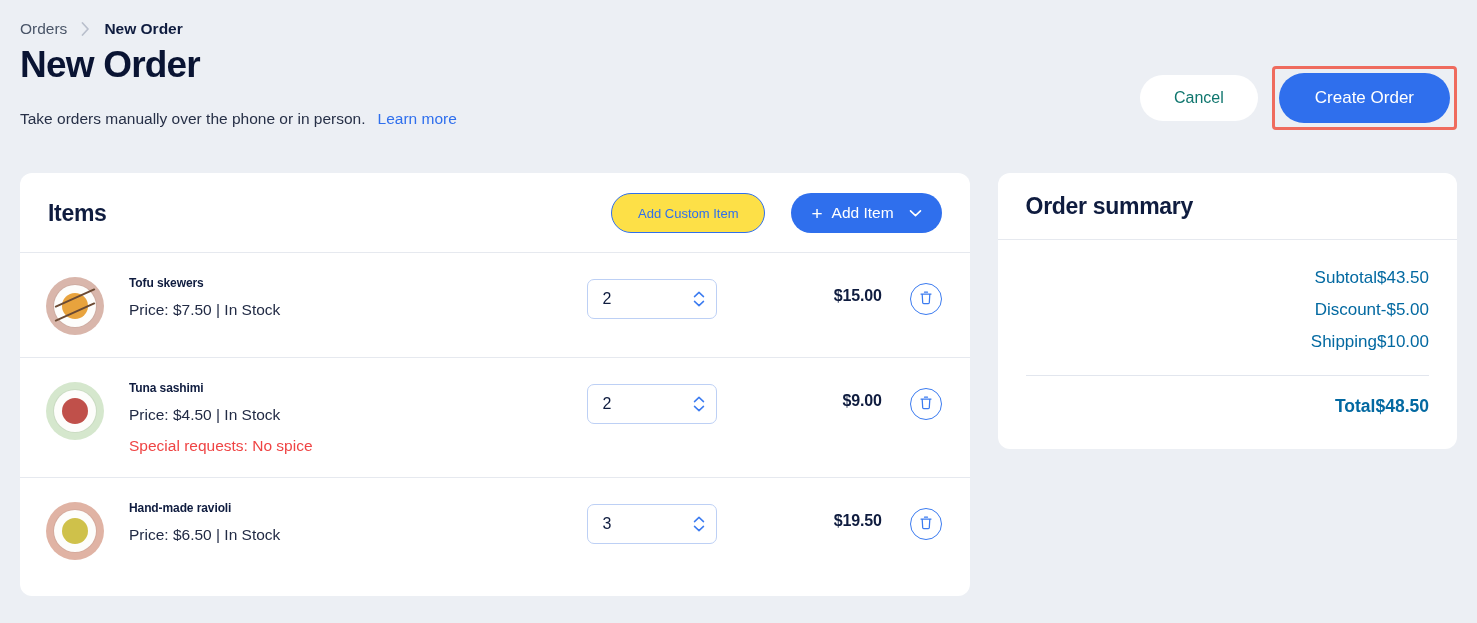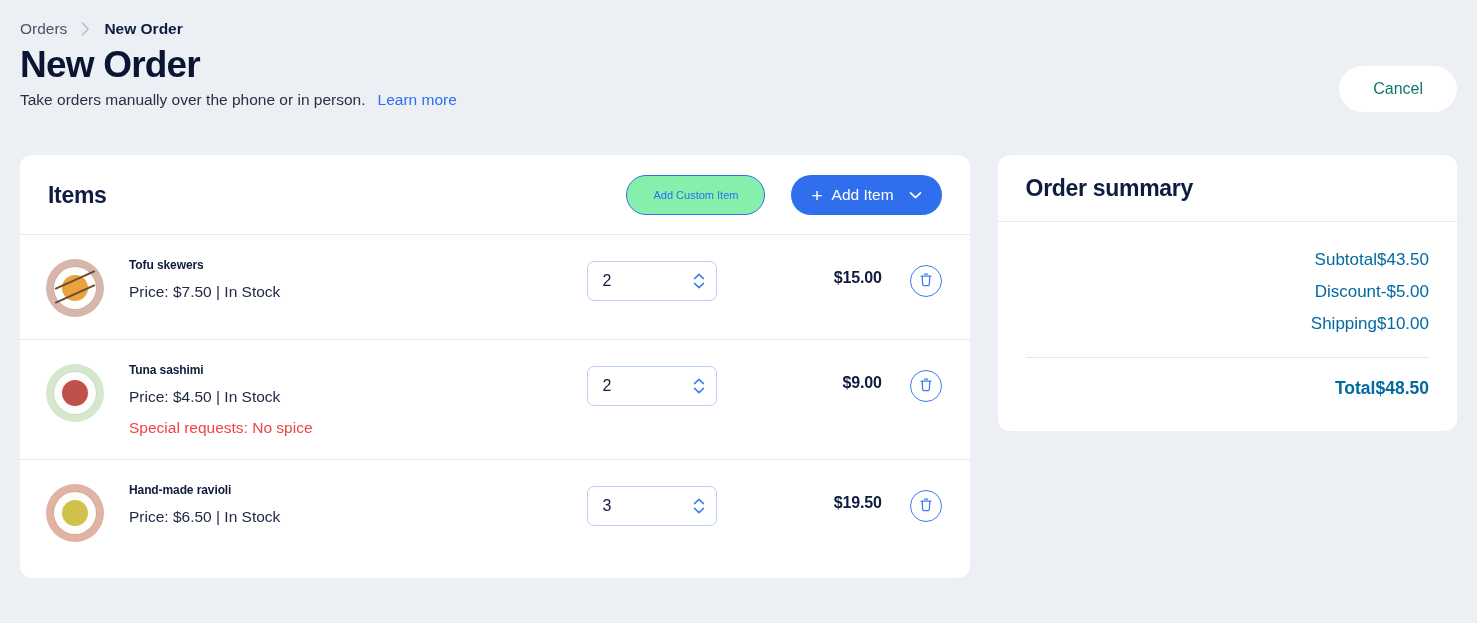--- a/index.html
+++ b/index.html
@@ -22,21 +22,21 @@
   .crumb-sep { display: inline-flex; align-items: center; }
 
   
   .title-row { display: flex; align-items: flex-start; justify-content: space-between; }
   .title-left { padding-top: 6px; }
   h1.page-title {
     font-size: 37px; font-weight: 700; letter-spacing: -0.8px;
     line-height: 1.15; color: #0a1433;
   }
   .subtitle {
-    margin-top: 4px; font-size: 15.5px; color: #273047;
+    margin-top: 23px; font-size: 15.5px; color: #273047;
     display: flex; align-items: baseline; gap: 12px;
   }
   .learn-more { color: #2f6fed; cursor: pointer; }
 
   
   .actions { display: flex; align-items: center; gap: 14px; padding-top: 28px; }
   .btn {
     border: none; border-radius: 999px; cursor: pointer;
     font-family: "Liberation Sans", sans-serif;
     font-size: 16px; font-weight: 500;
@@ -65,22 +65,22 @@
 
   
   .items-head {
     display: flex; align-items: center; justify-content: space-between;
     padding: 20px 28px 19px 28px;
     border-bottom: 1px solid #e6e9ef;
   }
   .items-title { font-size: 23px; font-weight: 700; letter-spacing: -0.3px; }
   .items-head-btns { display: flex; align-items: center; gap: 26px; }
   .btn-outline {
-    background: #86efac; color: #2f6fed; border: 1.5px solid #2f6fed;
-    height: 40px; padding: 0 26px; font-size: 11px;
+    background: #fde047; color: #2f6fed; border: 1.5px solid #2f6fed;
+    height: 40px; padding: 0 26px; font-size: 13px;
   }
   .btn-add {
     background: #2f6fed; color: #fff;
     height: 40px; padding: 0 20px; font-size: 15.5px; gap: 9px;
   }
   .plus-ico { font-size: 19px; font-weight: 400; line-height: 1; }
 
   
   .item-row {
     display: flex; align-items: flex-start;
@@ -164,20 +164,23 @@
   <div class="title-row">
     <div class="title-left">
       <h1 class="page-title">New Order</h1>
       <div class="subtitle">
         <span>Take orders manually over the phone or in person.</span>
         <span class="learn-more">Learn more</span>
       </div>
     </div>
     <div class="actions">
       <button class="btn btn-cancel">Cancel</button>
+      <div class="highlight-box">
+        <button class="btn btn-primary-lg">Create Order</button>
+      </div>
     </div>
   </div>
 
   <div class="content">
 
     <div class="card items-card">
       <div class="items-head">
         <div class="items-title">Items</div>
         <div class="items-head-btns">
           <button class="btn btn-outline">Add Custom Item</button>

